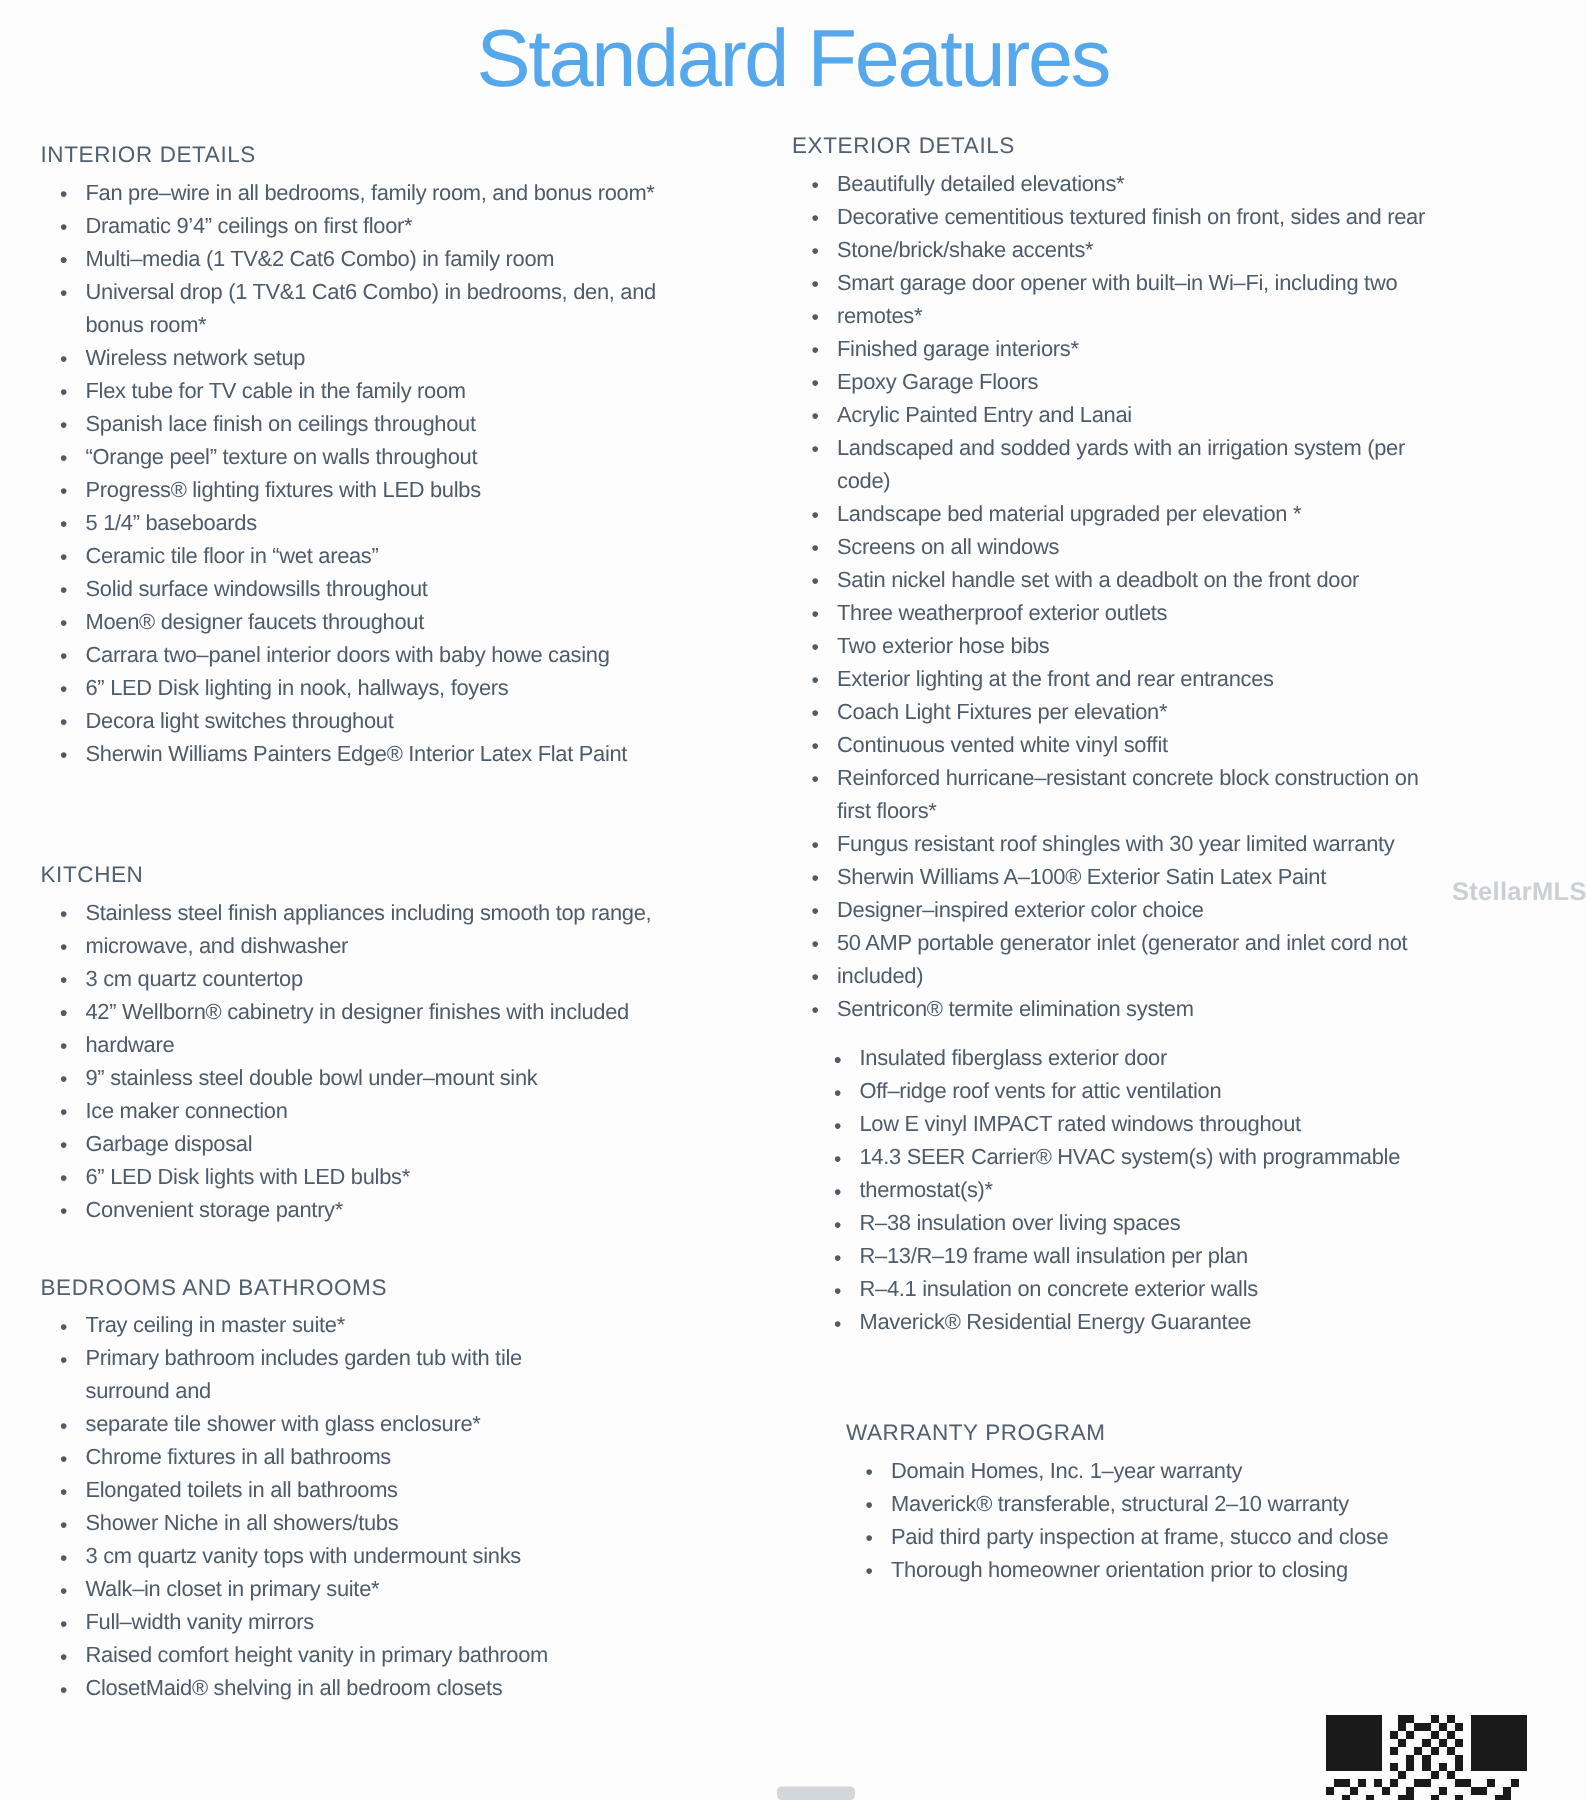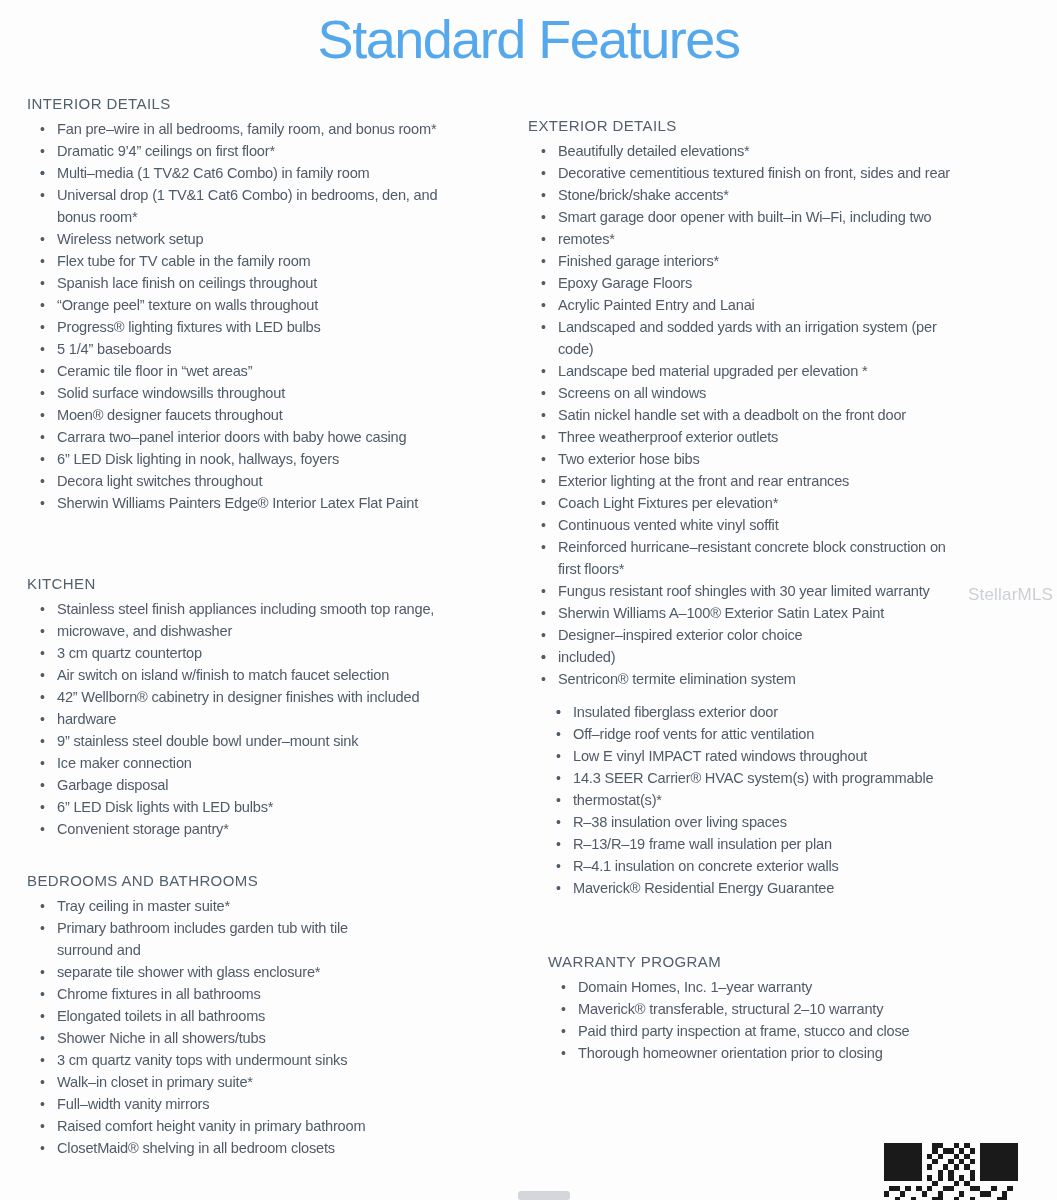--- a/index.html
+++ b/index.html
@@ -23,23 +23,23 @@
     position:absolute;top:88px;left:27px;width:1014px;
     display:flex;align-items:flex-start;
   }
   .column{box-sizing:border-box;}
   .column-left{width:501px;}
   .column-right{width:513px;}
   .section{margin:0;}
   .column-left .section:nth-of-type(1){margin-top:6px;}
   .column-left .section:nth-of-type(2){margin-top:60px;}
   .column-left .section:nth-of-type(3){margin-top:31px;}
-  .column-right .section:nth-of-type(1){margin-top:28px;}
+  .column-right .section:nth-of-type(1){margin-top:0;}
   .column-right .section:nth-of-type(2){margin-top:11px;margin-left:15px;}
-  .column-right .section:nth-of-type(3){margin-top:53px;margin-left:20px;}
+  .column-right .section:nth-of-type(3){margin-top:53px;margin-left:36px;}
   .section-title{
     margin:0 0 4px 0;
     font-size:15px;line-height:20px;font-weight:400;
     letter-spacing:0.4px;
     color:#51606e;
   }
   .section-items{list-style:none;margin:0;padding:0;}
   .feature-item{
     position:relative;
     padding-left:30px;
@@ -49,20 +49,21 @@
   .bullet{
     position:absolute;left:13px;top:0;
     font-size:14px;line-height:22px;
     color:#4e5b69;
   }
   .item-text{white-space:pre-wrap;}
   .watermark{
     position:absolute;left:968px;top:585px;
     font-size:17px;color:#c3c8ce;opacity:0.85;
     letter-spacing:0.2px;
+    font-weight:bold;
   }
   .qr-wrap{
     position:absolute;left:884px;top:1143px;
     width:134px;height:57px;overflow:hidden;
   }
   .qr-wrap svg{display:block;}
   .partial-logo{
     position:absolute;left:518px;top:1191px;
     width:52px;height:9px;
     background:#9fa9b3;opacity:0.45;border-radius:3px;
@@ -185,21 +186,20 @@
     <span class="item-text">microwave, and dishwasher</span>
   </li>
 
   <li class="feature-item">
     <span class="bullet">•</span>
     <span class="item-text">3 cm quartz countertop</span>
   </li>
 
   <li class="feature-item">
     <span class="bullet">•</span>
-    <span class="item-text">Air switch on island w/finish to match faucet selection</span>
   </li>
 
   <li class="feature-item">
     <span class="bullet">•</span>
     <span class="item-text">42” Wellborn® cabinetry in designer finishes with included</span>
   </li>
 
   <li class="feature-item">
     <span class="bullet">•</span>
     <span class="item-text">hardware</span>
@@ -399,20 +399,21 @@
     <span class="item-text">Sherwin Williams A–100® Exterior Satin Latex Paint</span>
   </li>
 
   <li class="feature-item">
     <span class="bullet">•</span>
     <span class="item-text">Designer–inspired exterior color choice</span>
   </li>
 
   <li class="feature-item">
     <span class="bullet">•</span>
+    <span class="item-text">50 AMP portable generator inlet (generator and inlet cord not</span>
   </li>
 
   <li class="feature-item">
     <span class="bullet">•</span>
     <span class="item-text">included)</span>
   </li>
 
   <li class="feature-item">
     <span class="bullet">•</span>
     <span class="item-text">Sentricon® termite elimination system</span>

